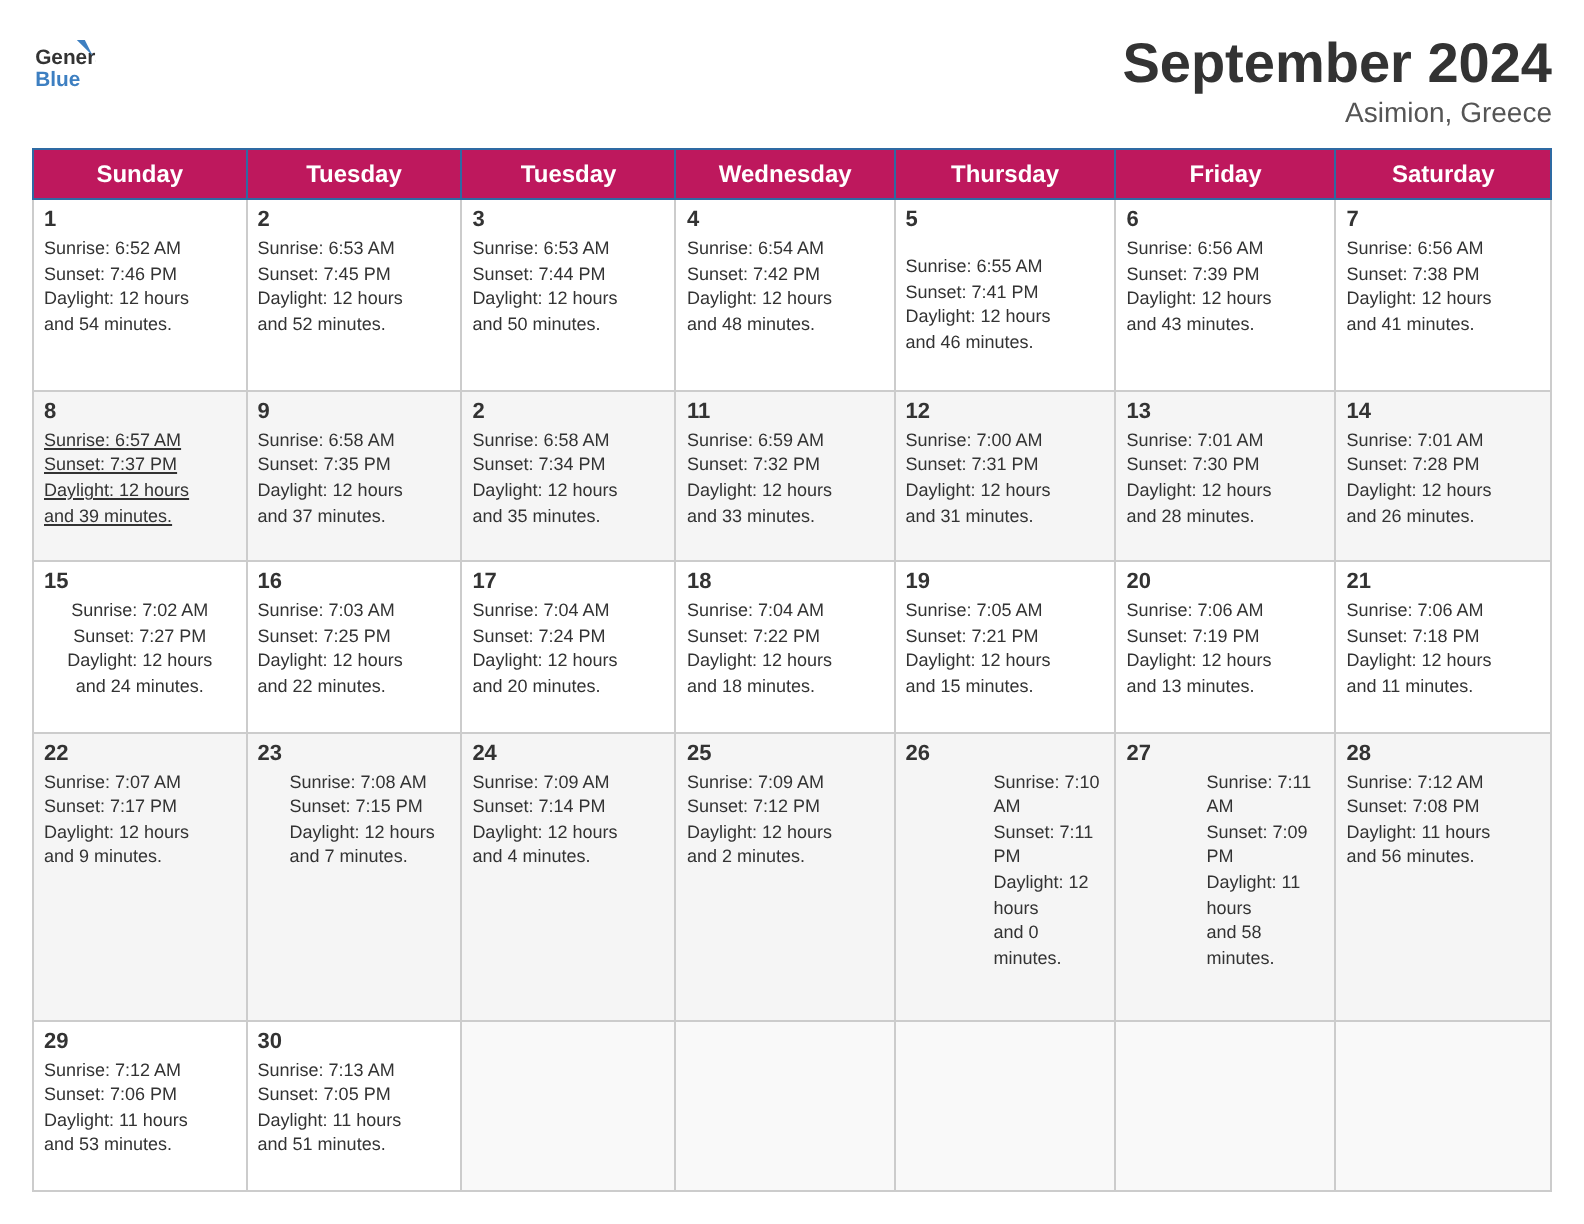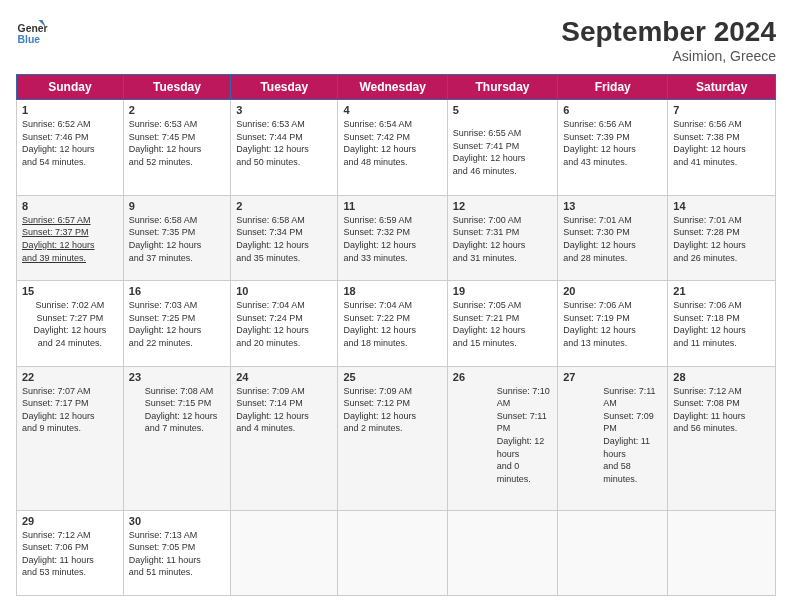--- a/index.html
+++ b/index.html
@@ -228,21 +228,21 @@
 and 24 minutes.</div>
           </td>
           <td>
             <span class="day-num">16</span>
             <div class="day-info" style="white-space: pre-line;">Sunrise: 7:03 AM
 Sunset: 7:25 PM
 Daylight: 12 hours
 and 22 minutes.</div>
           </td>
           <td>
-            <span class="day-num">10</span>
+            <span class="day-num">17</span>
             <div class="day-info" style="white-space: pre-line;">Sunrise: 7:04 AM
 Sunset: 7:24 PM
 Daylight: 12 hours
 and 20 minutes.</div>
           </td>
           <td>
             <span class="day-num">18</span>
             <div class="day-info" style="white-space: pre-line;">Sunrise: 7:04 AM
 Sunset: 7:22 PM
 Daylight: 12 hours

